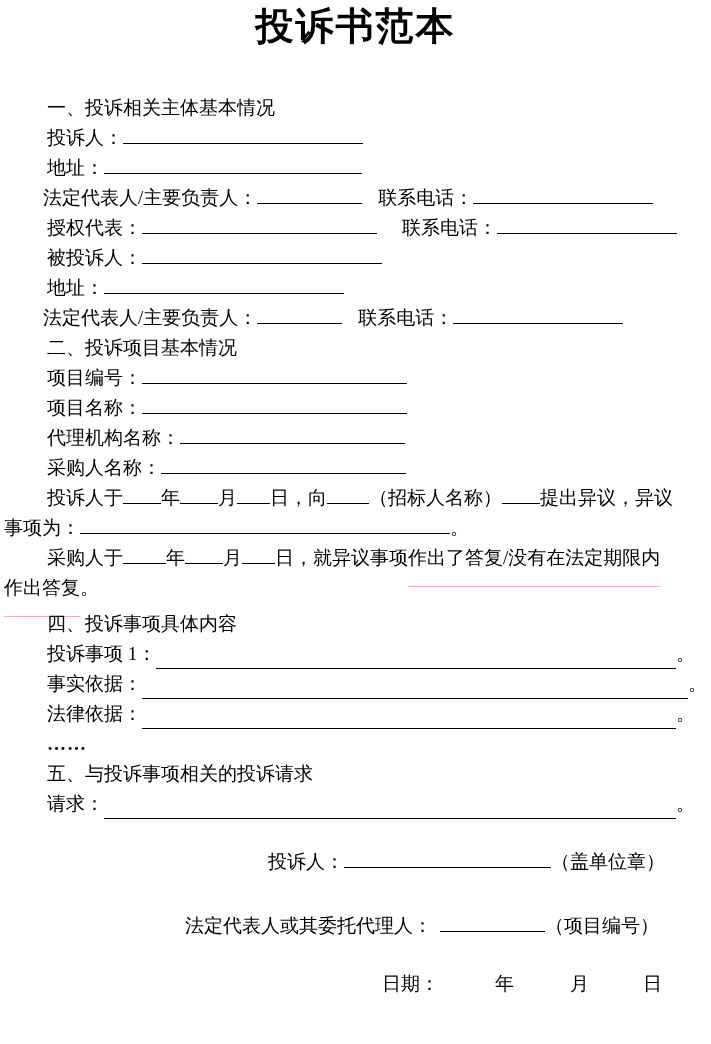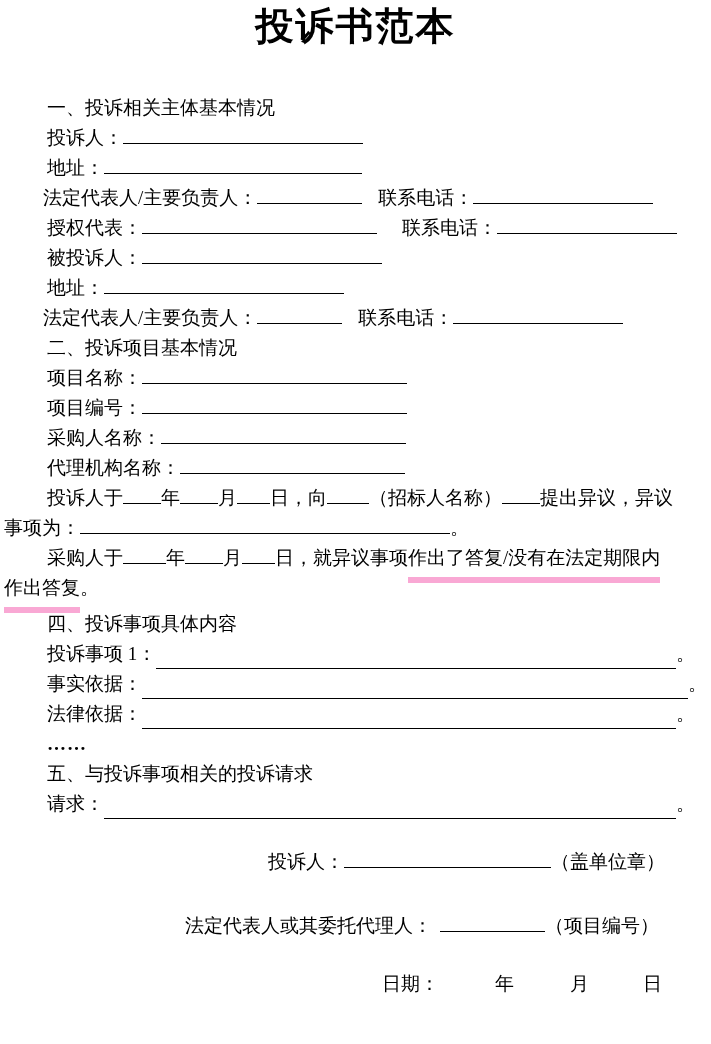--- a/index.html
+++ b/index.html
@@ -20,21 +20,21 @@
   .heading {
     font-family:"Liberation Sans","DejaVu Sans",sans-serif;
     font-weight:400; font-size:19px;
   }
   .blank {
     display:inline-block; border-bottom:1px solid #000; height:20px;
     vertical-align:baseline;
   }
   .flexline { display:flex; align-items:flex-end; }
   .flexline .grow { flex:1 1 auto; }
-  .ul { border-bottom:6px solid #f9a8d4; padding-bottom:9px; }
+  .ul { border-bottom:1px solid #f9a8d4; padding-bottom:18px; }
   .gap-first { margin-top:45px; }
   .gap-s4 { margin-top:6px; }
   .sig1 { margin-top:28px; margin-left:268px; }
   .sig2 { margin-top:34px; margin-left:185px; }
   .sig3 { margin-top:28px; margin-left:382px; }
   .sp { display:inline-block; }
   .ellipsis-line { font-weight:bold; letter-spacing:1px; }
 </style>
 </head>
 <body>
@@ -69,33 +69,33 @@
     <span>地址：</span><span class="blank" style="width:240px"></span>
   </div>
 
   <div class="line" style="margin-left:43px">
     <span>法定代表人/主要负责人：</span><span class="blank" style="width:85px"></span><span style="margin-left:16px">联系电话：</span><span class="blank" style="width:170px"></span>
   </div>
 
   <div class="line indent heading">二、投诉项目基本情况</div>
 
   <div class="line indent">
+    <span>项目编号：</span><span class="blank" style="width:265px"></span>
+  </div>
+
+  <div class="line indent">
     <span>项目名称：</span><span class="blank" style="width:265px"></span>
   </div>
 
   <div class="line indent">
-    <span>项目编号：</span><span class="blank" style="width:265px"></span>
+    <span>代理机构名称：</span><span class="blank" style="width:225px"></span>
   </div>
 
   <div class="line indent">
     <span>采购人名称：</span><span class="blank" style="width:245px"></span>
-  </div>
-
-  <div class="line indent">
-    <span>代理机构名称：</span><span class="blank" style="width:225px"></span>
   </div>
 
 
   <div class="line indent">
     <span>投诉人于</span><span class="blank" style="width:38px"></span><span>年</span><span class="blank" style="width:38px"></span><span>月</span><span class="blank" style="width:33px"></span><span>日，向</span><span class="blank" style="width:42px"></span><span>（招标人名称）</span><span class="blank" style="width:38px"></span><span>提出异议，异议</span>
   </div>
 
   <div class="line outdent">
     <span>事项为：</span><span class="blank" style="width:370px"></span><span>。</span>
   </div>

